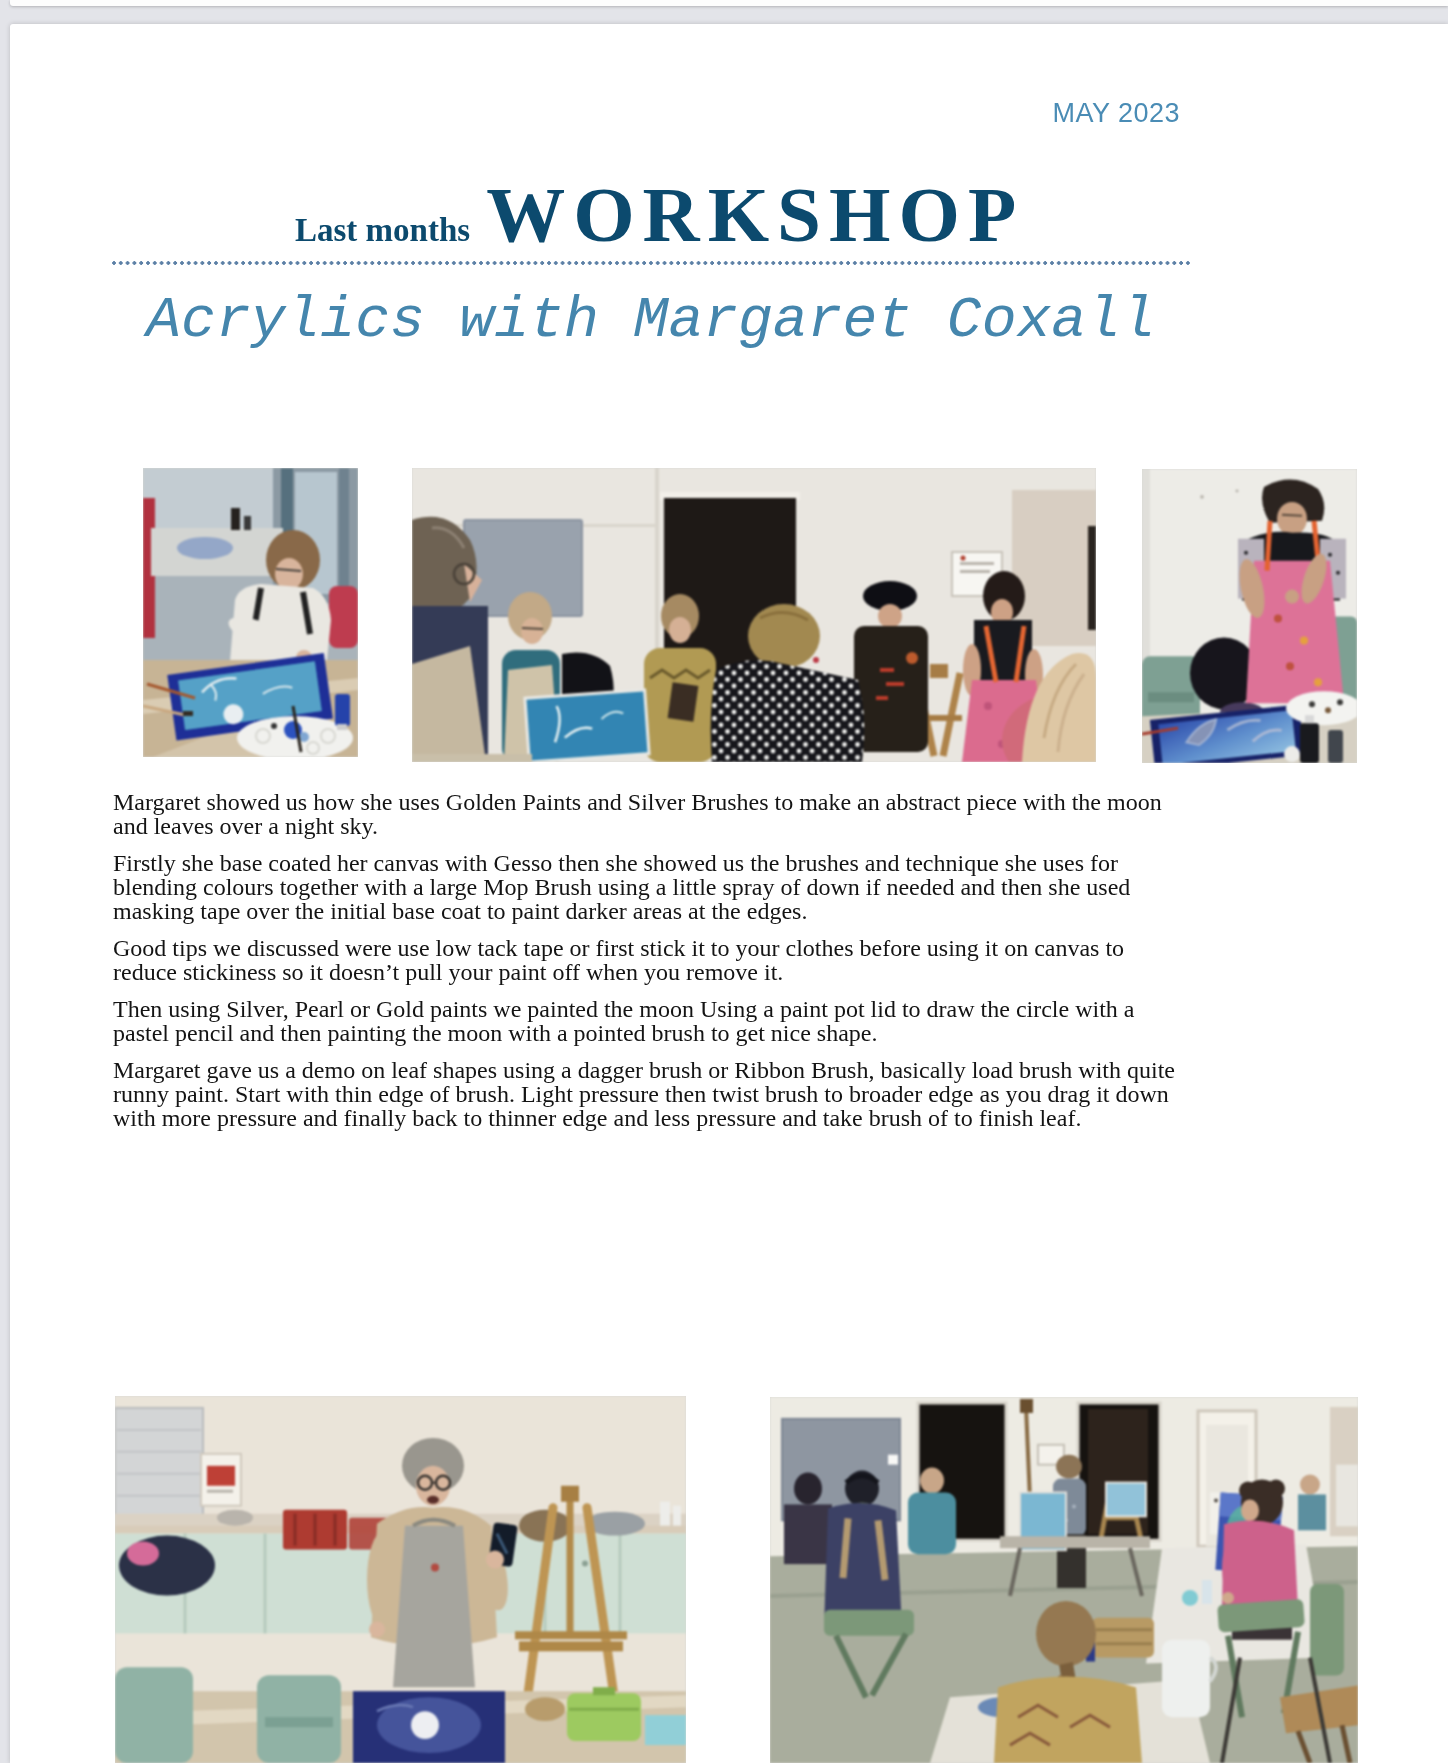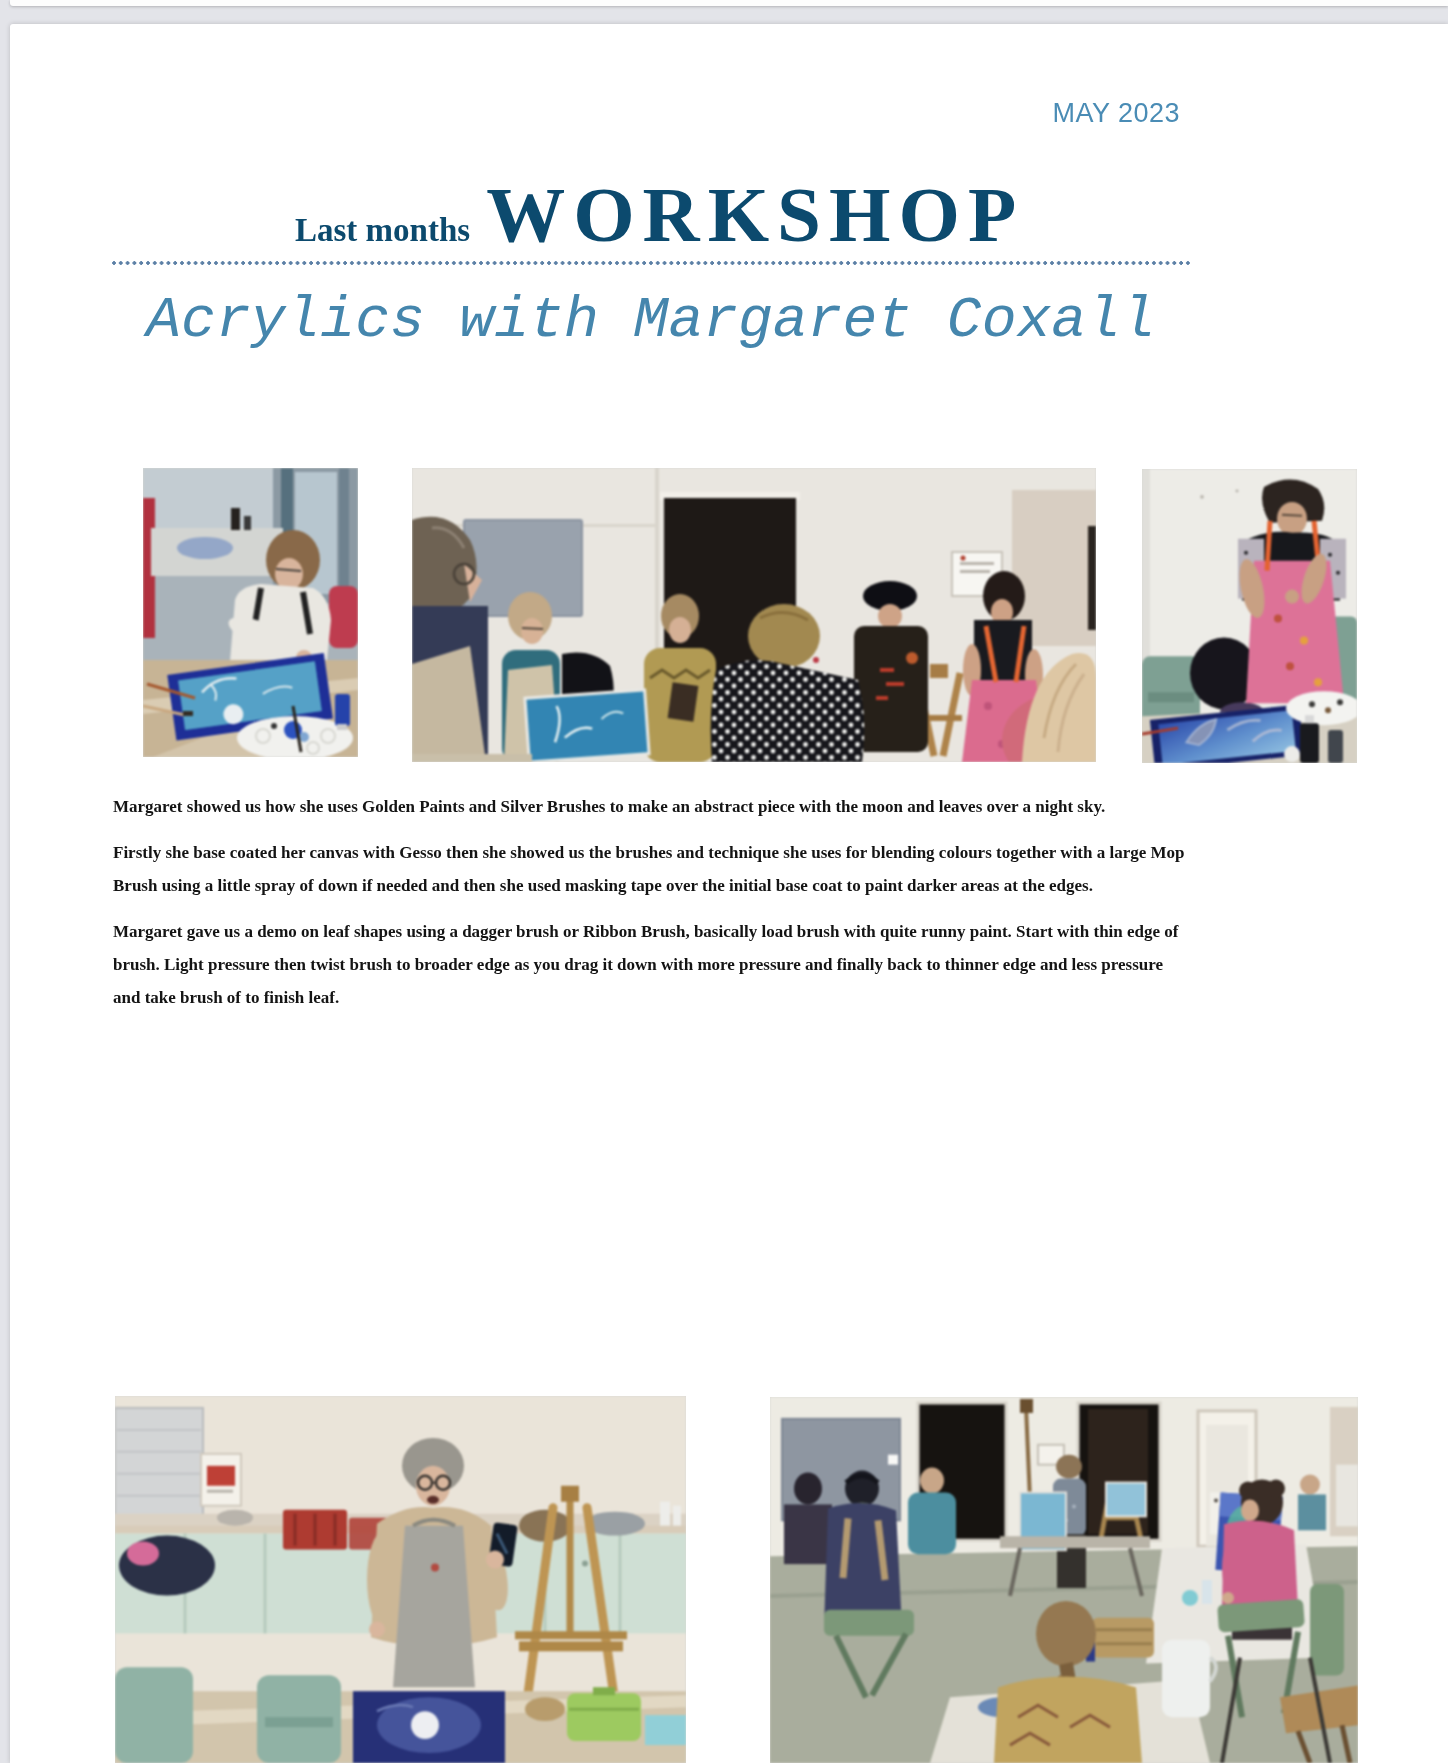--- a/index.html
+++ b/index.html
@@ -14,21 +14,21 @@
   .title-row{position:absolute;left:285px;top:146px;white-space:nowrap;color:#0c4a6e;}
   .title-prefix{font-family:"Liberation Serif",serif;font-weight:700;font-size:33px;margin-right:16px;}
   .title-main{font-family:"Liberation Serif",serif;font-weight:700;font-size:79px;letter-spacing:8px;}
   .dotted-rule{position:absolute;left:102px;top:237px;width:1078px;height:4px;
                background-image:radial-gradient(circle at 2px 2px,#5c80a6 1.55px,rgba(0,0,0,0) 1.9px);
                background-size:6.8px 4px;background-repeat:repeat-x;}
   .subtitle{position:absolute;left:102px;top:264px;width:1078px;text-align:center;
             font-family:Liberation Mono, monospace;font-style:italic;font-weight:400;
             font-size:58px;color:#4586ad;}
   .body-text{position:absolute;left:103px;top:766px;width:1080px;color:#141414;}
-  .body-text p{margin:0 0 13px 0;font-size:17px;line-height:33px;font-weight:bold;}
+  .body-text p{margin:0 0 13px 0;font-size:24px;line-height:24px;}
   .photo{position:absolute;overflow:hidden;background:#d8d8d4;}
   .photo svg{display:block;width:100%;height:100%;filter:blur(0.9px) saturate(0.96);}
   .ph1{left:133px;top:444px;width:215px;height:289px;}
   .ph2{left:402px;top:444px;width:684px;height:294px;}
   .ph3{left:1132px;top:445px;width:215px;height:294px;}
   .ph4{left:105px;top:1372px;width:571px;height:367px;}
   .ph5{left:760px;top:1373px;width:588px;height:366px;}
 </style>
 </head>
 <body>
@@ -233,20 +233,22 @@
         <rect x="163" y="247" width="9" height="8" fill="#d8d8d8"></rect>
         <rect x="186" y="262" width="15" height="33" rx="3" fill="#41464d"></rect>
         <circle cx="150" cy="286" r="8" fill="#ecece9"></circle>
         <line x1="0" y1="266" x2="36" y2="260" stroke="#a83a2c" stroke-width="3"></line>
       </svg>
     </div>
 
     <div class="body-text">
       <p>Margaret showed us how she uses Golden Paints and Silver Brushes to make an abstract piece with the moon and leaves over a night sky.</p>
       <p>Firstly she base coated her canvas with Gesso then she showed us the brushes and technique she uses for blending colours together with a large Mop Brush using a little spray of down if needed and then she used masking tape over the initial base coat to paint darker areas at the edges.</p>
+      <p>Good tips we discussed were use low tack tape or first stick it to your clothes before using it on canvas to reduce stickiness so it doesn’t pull your paint off when you remove it.</p>
+      <p>Then using Silver, Pearl or Gold paints we painted the moon Using a paint pot lid to draw the circle with a pastel pencil and then painting the moon with a pointed brush to get nice shape.</p>
       <p>Margaret gave us a demo on leaf shapes using a dagger brush or Ribbon Brush, basically load brush with quite runny paint. Start with thin edge of brush. Light pressure then twist brush to broader edge as you drag it down with more pressure and finally back to thinner edge and less pressure and take brush of to finish leaf.</p>
     </div>
 
     <div class="photo ph4" aria-label="Smiling woman with grey hair and glasses wearing a grey apron beside a wooden easel and a blue canvas with a white moon, in a room with mint-green cupboards">
       <svg viewBox="0 0 571 368" preserveAspectRatio="none" aria-hidden="true">
         <rect x="0" y="0" width="571" height="368" fill="#eae4d9"></rect>
         <rect x="0" y="12" width="88" height="108" fill="#d3d5d6" stroke="#b9bbbd" stroke-width="2"></rect>
         <line x1="2" y1="34" x2="86" y2="34" stroke="#c2c4c6" stroke-width="2"></line>
         <line x1="2" y1="56" x2="86" y2="56" stroke="#c2c4c6" stroke-width="2"></line>
         <line x1="2" y1="78" x2="86" y2="78" stroke="#c2c4c6" stroke-width="2"></line>

